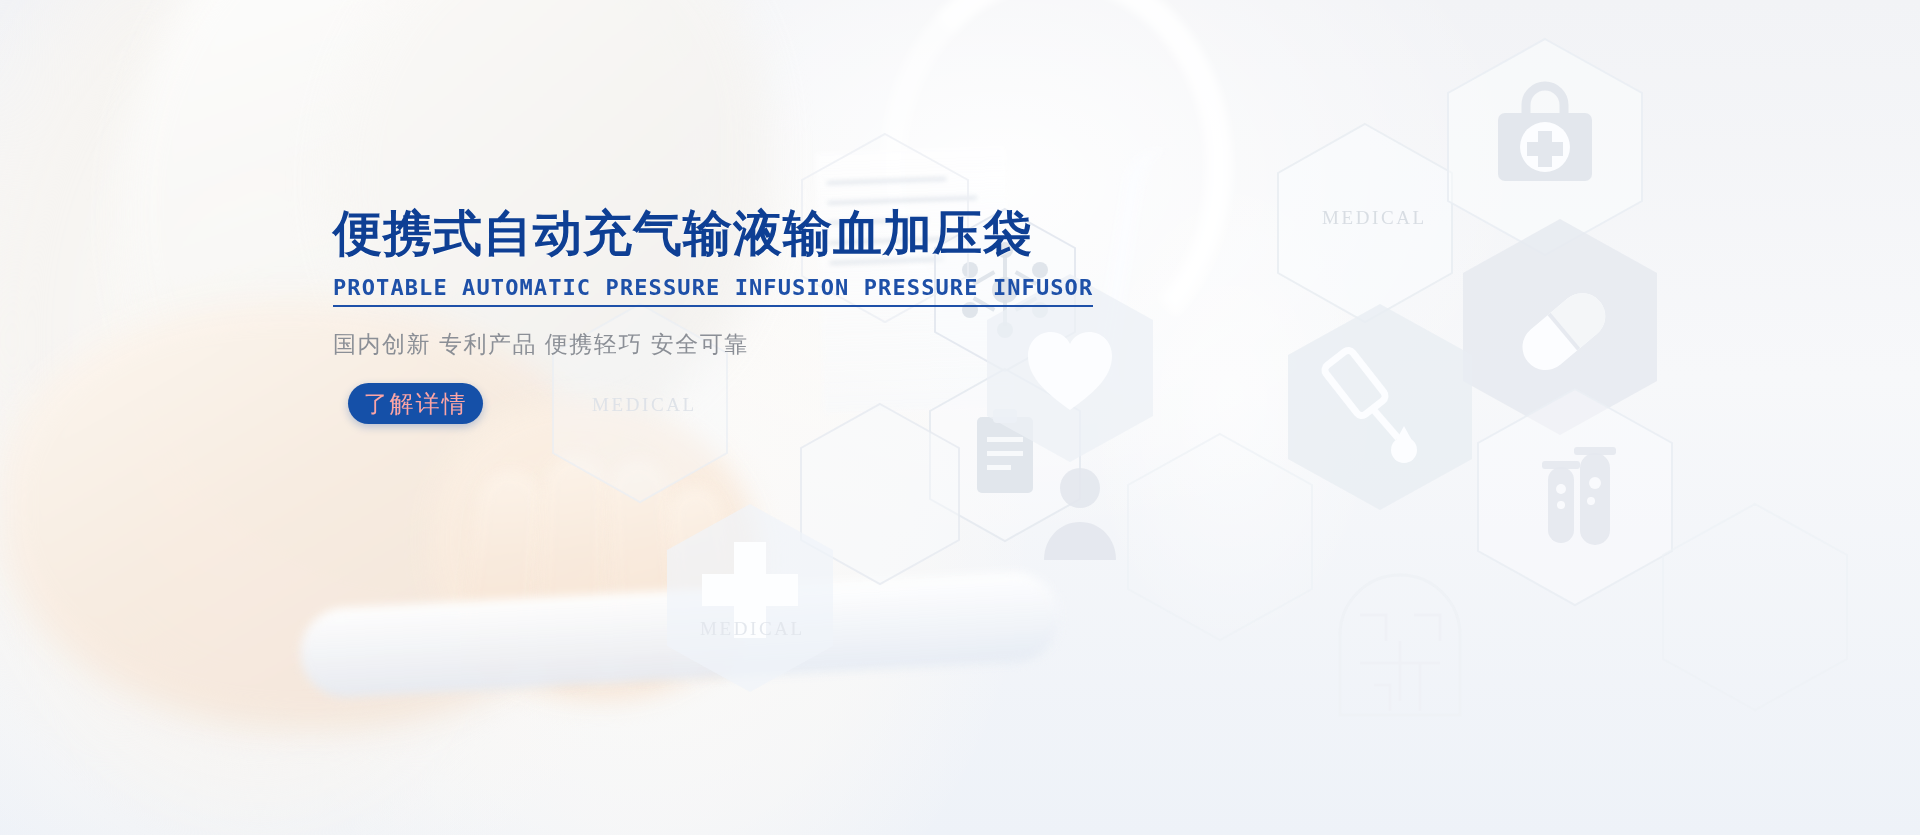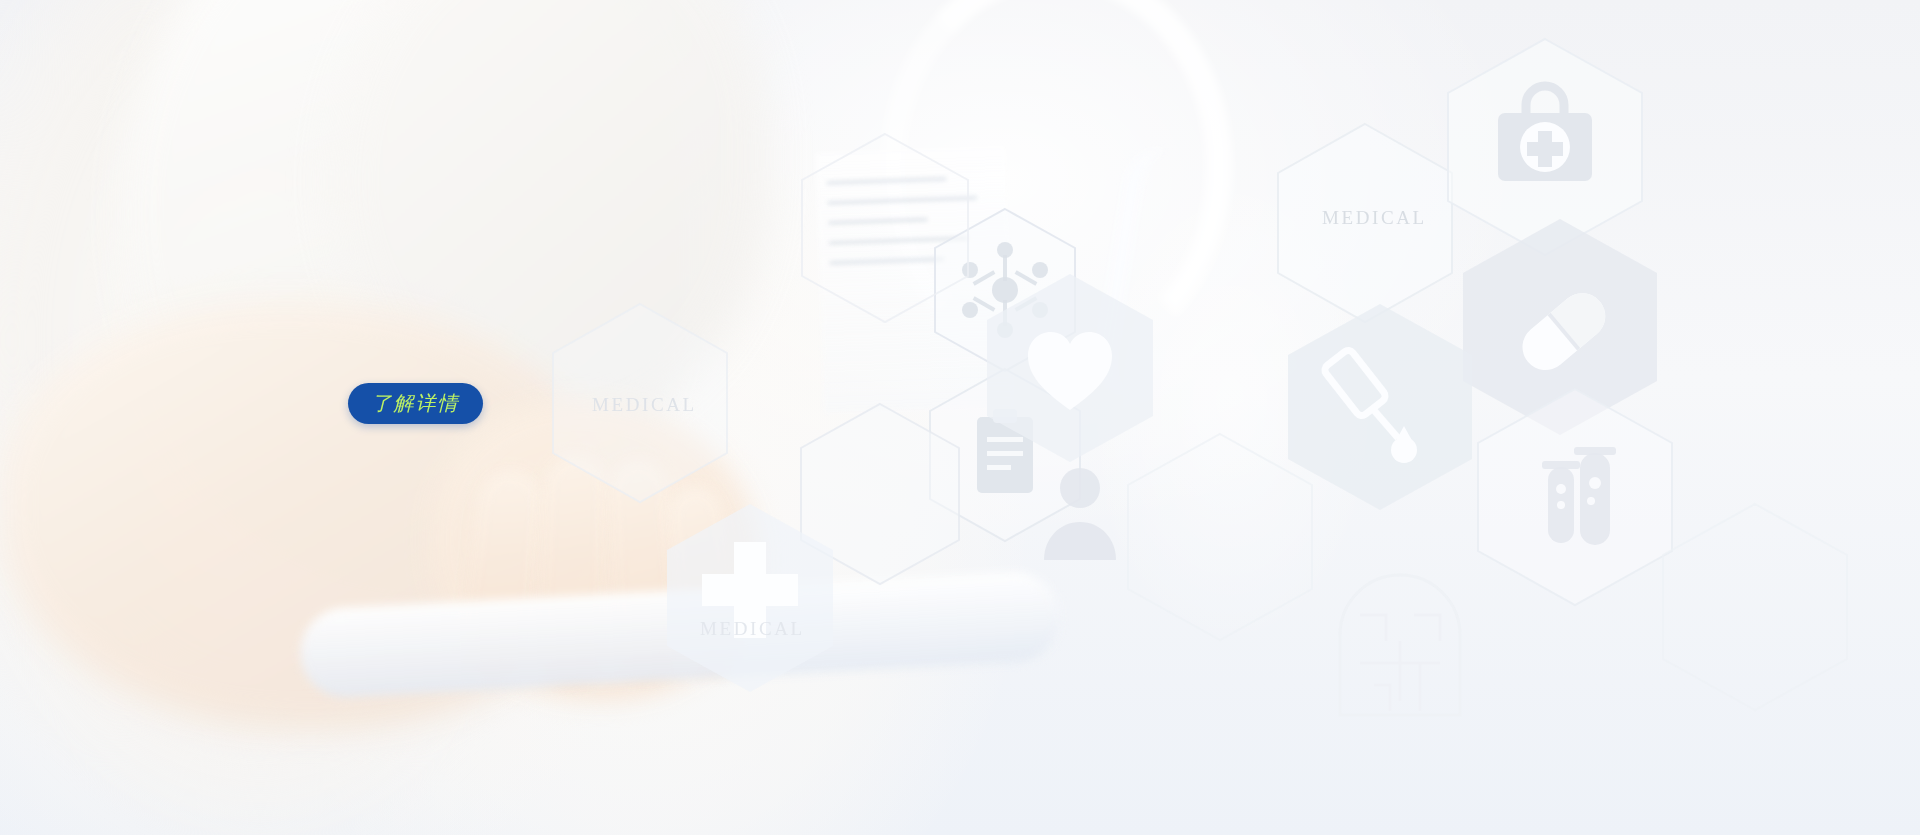--- a/index.html
+++ b/index.html
@@ -55,23 +55,23 @@
   
   .copy{position:absolute;left:333px;top:206px;width:700px;}
   .headline{font-size:49px;line-height:1.12;font-weight:bold;color:#0e3f94;
     letter-spacing:1px;margin:0;white-space:nowrap;
     text-shadow:0 1px 0 rgba(255,255,255,.6);}
   .subline-wrap{margin-top:14px;display:inline-block;border-bottom:2px solid #1e50a8;padding-bottom:5px;}
   .subline{font-size:22px;font-weight:bold;color:#1e50a8;letter-spacing:1.1px;
     font-family:"DejaVu Sans Mono","Liberation Mono",monospace;white-space:nowrap;margin:0;}
   .tagline{margin-top:22px;font-size:23px;color:#8b8f96;letter-spacing:1.5px;white-space:nowrap;}
   .cta{position:absolute;left:348px;top:383px;width:135px;height:41px;border-radius:21px;
-    background:#1550a8;color:#bef264;font-size:20px;letter-spacing:2px;
+    background:#1550a8;color:#fca5a5;font-size:24px;letter-spacing:2px;
     display:flex;align-items:center;justify-content:center;cursor:pointer;
-    box-shadow:0 3px 9px rgba(21,80,168,.28);border:none;font-style:italic;}
+    box-shadow:0 3px 9px rgba(21,80,168,.28);border:none;}
 
   
   .product{position:absolute;left:1080px;top:0px;width:840px;height:835px;}
 
   
   .prod-glow{position:absolute;left:1020px;top:30px;width:420px;height:740px;
     background:radial-gradient(ellipse 220px 360px at 210px 370px, rgba(255,255,255,.55), rgba(255,255,255,0) 70%);
     pointer-events:none;}
 </style>
 </head>
@@ -252,20 +252,27 @@
         <polygon points="100,4 192,55 192,159 100,210 8,159 8,55" fill="none" stroke="rgba(238,241,245,.75)" stroke-width="2"></polygon>
       </svg>
     </div>
     <div class="hex" style="left:1655px;top:500px;">
       <svg width="200" height="220" viewBox="0 0 200 220">
         <polygon points="100,4 192,55 192,159 100,210 8,159 8,55" fill="none" stroke="rgba(238,241,245,.75)" stroke-width="2"></polygon>
       </svg>
     </div>
   </div>
 
+  <div class="copy">
+    <h1 class="headline">便携式自动充气输液输血加压袋</h1>
+    <div class="subline-wrap">
+      <p class="subline">PROTABLE AUTOMATIC PRESSURE INFUSION PRESSURE INFUSOR</p>
+    </div>
+    <div class="tagline">国内创新  专利产品  便携轻巧  安全可靠</div>
+  </div>
 
   <button class="cta">了解详情</button>
 
   <div class="product">
 
     
     
 
     
 

